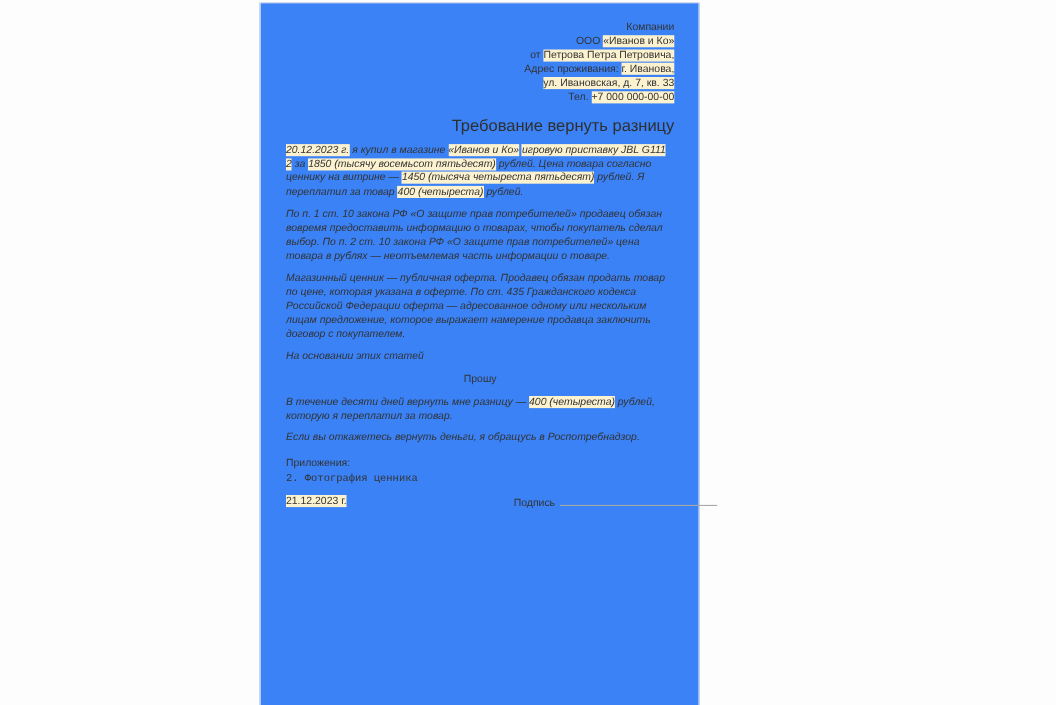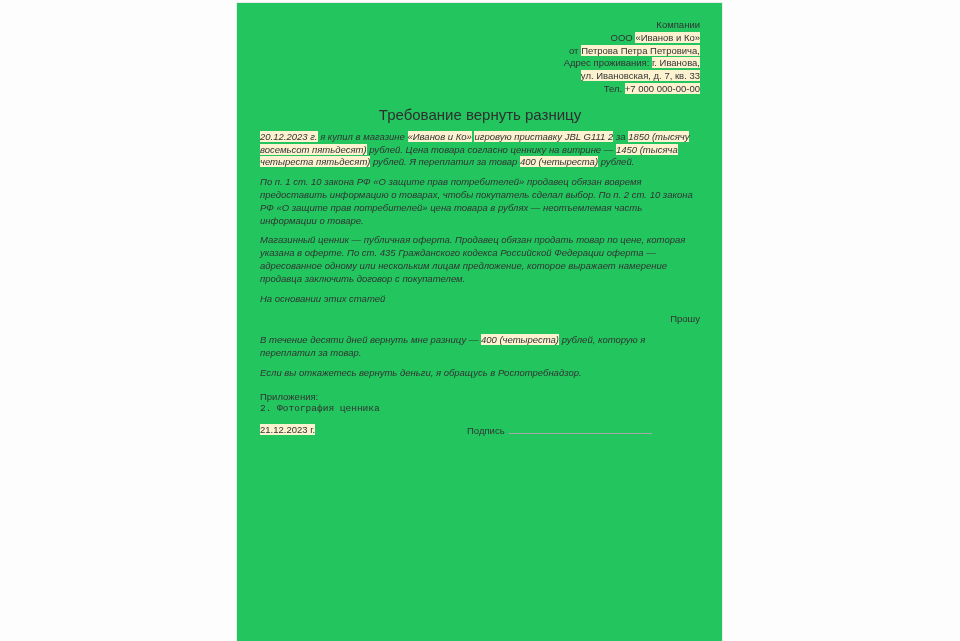--- a/index.html
+++ b/index.html
@@ -6,55 +6,55 @@
   html, body {
     width: 960px; height: 641px;
     background: #fdfdfd;
     font-family: "Liberation Sans", sans-serif;
     color: #333;
     overflow: hidden;
   }
   .page {
     position: absolute;
     left: 236px; top: 2px;
-    width: 487px; height: 639px;
-    background: #22c55e;
+    width: 400px; height: 639px;
+    background: #3b82f6;
     border-left: 1px solid #ececec;
     border-right: 1px solid #ececec;
     border-top: 1px solid #ececec;
     padding: 16px 22px 0 23px;
   }
   .hl {
     background: #fcf2cf;
   }
   .sender {
     text-align: right;
     font-size: 9.5px;
     line-height: 12.8px;
     color: #333;
   }
   .doc-title {
     font-size: 15px;
     font-weight: 400;
     color: #2f2f2f;
-    text-align: center;
+    text-align: right;
     margin-top: 9px;
     margin-bottom: 7px;
     line-height: 19px;
   }
   p.body-par {
     font-size: 9.5px;
     line-height: 12.8px;
     margin: 0 0 7px 0;
     color: #333;
     font-style: italic;
   }
   p.basis { margin-bottom: 0; }
   .center-line {
-    text-align: right;
+    text-align: center;
     font-size: 9.5px;
     line-height: 12.8px;
     margin: 8px 0 8px 0;
   }
   .attachments {
     font-size: 9.5px;
     line-height: 12.8px;
     margin-top: 11px;
   }
   .attachment-item-2 { margin-top: 0; font-family: Liberation Mono, monospace; }

